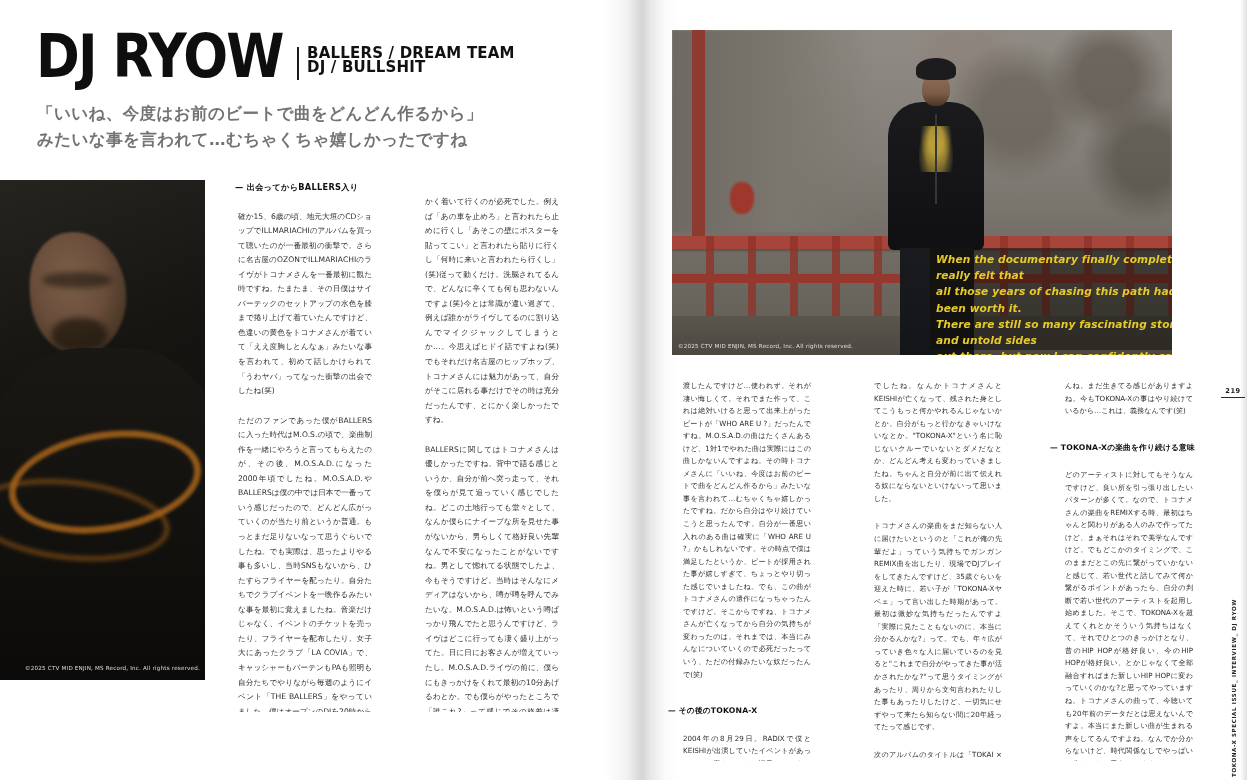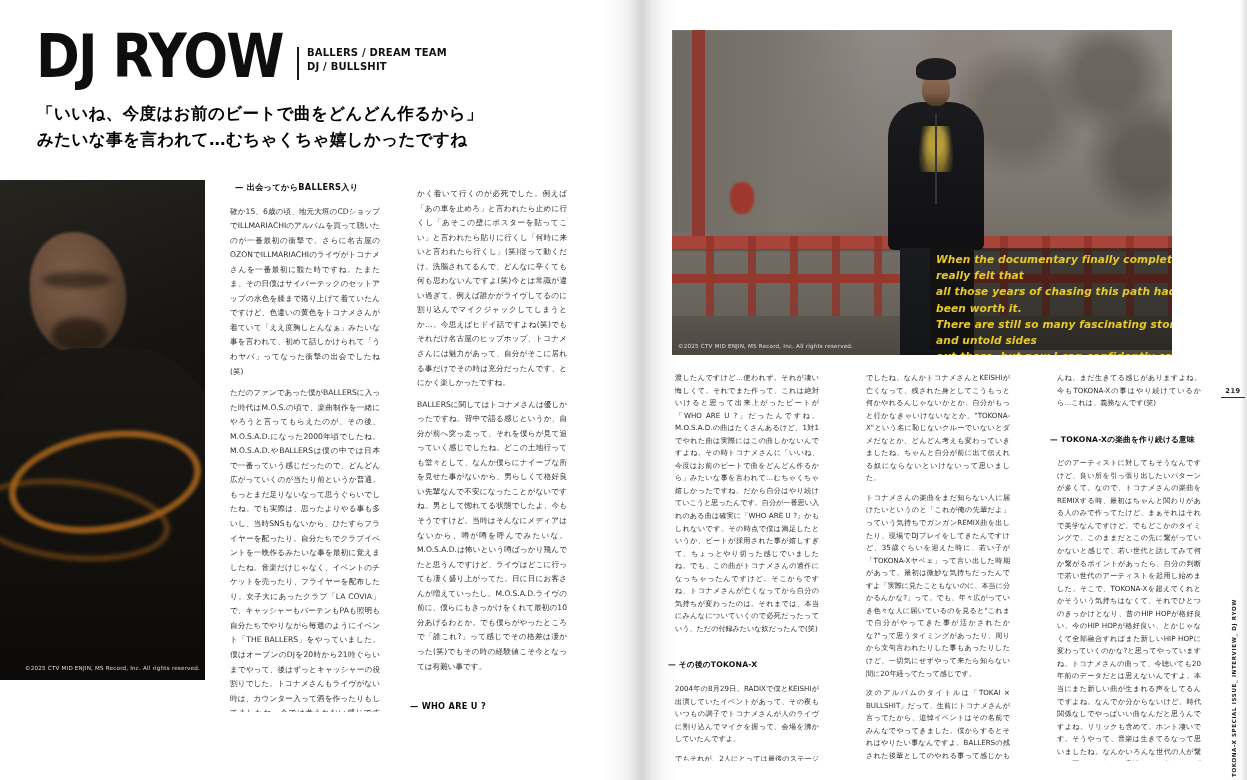--- a/index.html
+++ b/index.html
@@ -11,23 +11,23 @@
   }
   .abs{position:absolute;}
 
   
   .title{
     left:36px;top:26px;font-size:60px;font-weight:800;color:#0e0e0e;
     letter-spacing:-2px;transform:scaleX(.88);transform-origin:left top;
     white-space:nowrap;line-height:1;
   }
   .roles-divider{left:297px;top:47px;width:2px;height:33px;background:#1a1a1a;}
-  .roles{left:307px;top:46px;font-size:10px;font-weight:700;line-height:14px;color:#111;letter-spacing:.2px;white-space:nowrap;}
+  .roles{left:307px;top:46px;font-size:15px;font-weight:700;line-height:14px;color:#111;letter-spacing:.2px;white-space:nowrap;}
   .headline{
-    left:37px;top:101px;font-size:16.5px;font-weight:700;color:#000000;
+    left:37px;top:101px;font-size:16.5px;font-weight:700;color:#737373;
     line-height:25.5px;letter-spacing:.4px;white-space:nowrap;
   }
 
   
   .photo-left{
     left:0;top:180px;width:205px;height:500px;overflow:hidden;
     background:linear-gradient(160deg,#26241f 0%,#171512 35%,#0e0d0b 75%,#0a0909 100%);
   }
   .pl-face{
     left:30px;top:52px;width:96px;height:122px;border-radius:46% 54% 50% 50%;
@@ -94,21 +94,21 @@
   .pr-quote-shade{left:258px;top:218px;width:278px;height:102px;background:rgba(16,13,9,.52);}
   .pull-quote{
     left:264px;top:221px;width:270px;
     font-size:10.6px;font-weight:700;font-style:italic;color:#e7ca28;
     line-height:16.2px;letter-spacing:.1px;white-space:pre-line;
   }
   .pr-credit{left:6px;bottom:6px;}
 
   
   .col{overflow:hidden;text-align:justify;}
-  .col p{margin:7px;}
+  .col p{margin:15px;}
   .col .sec-head{font-weight:700;color:#0f0f0f;}
   .col-left{width:164px;top:180px;height:532px;font-size:7.6px;line-height:14.55px;color:#2c2c2c;}
   .col-left .sec-head{font-size:8.2px;margin:0 0 10px 12px;letter-spacing:.3px;}
   .col-left .sec-head.mid{margin:25px 0 11px 0;}
   #lcol1{left:223px;}
   #lcol2{left:410px;}
   .col-right{width:158px;top:365px;height:396px;font-size:7.1px;line-height:12.55px;color:#2c2c2c;}
   .col-right .sec-head{font-size:7.7px;margin:24px 0 11px 0;letter-spacing:.2px;}
   #rcolA{left:668px;}
   #rcolB{left:859px;}

